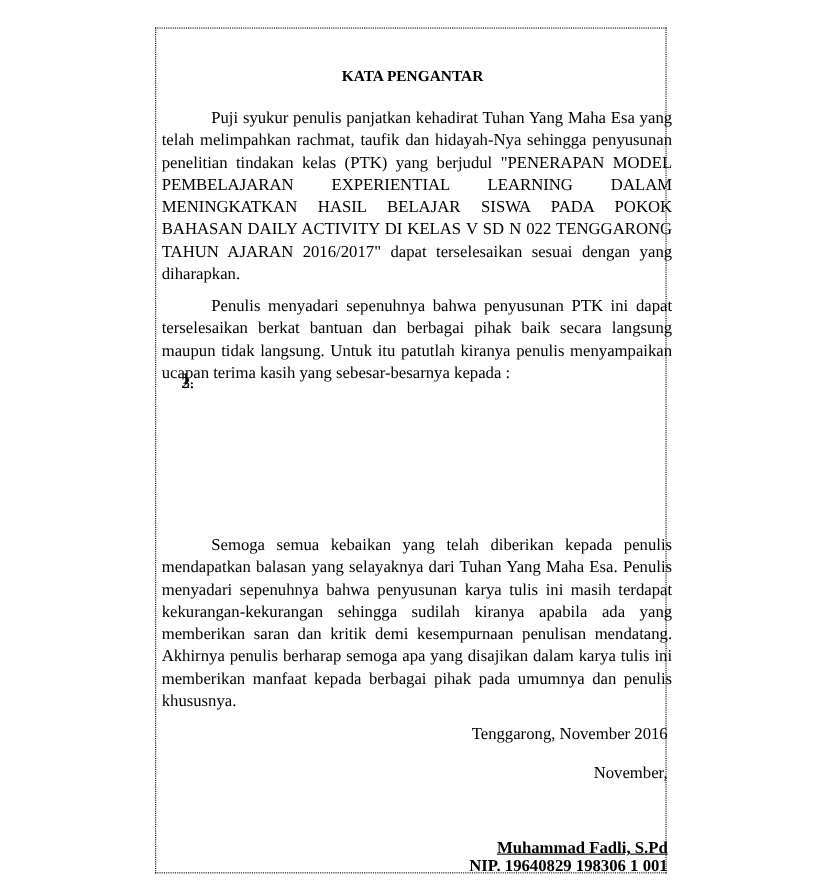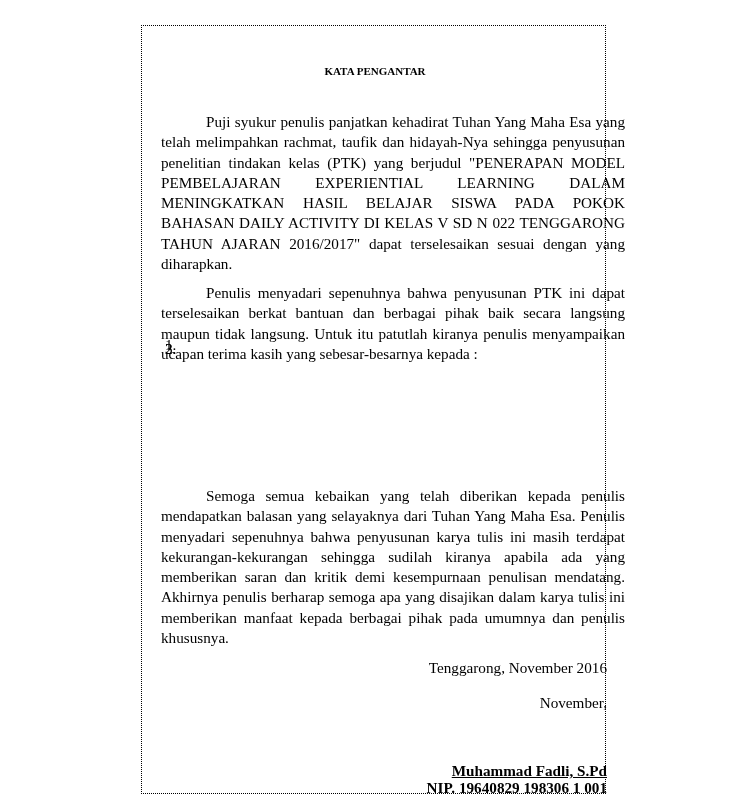--- a/index.html
+++ b/index.html
@@ -32,35 +32,35 @@
       font-size: 15.2px;
       line-height: 20.3px;
     }
     .title {
       position: absolute;
       top: 35px;
       left: 0;
       width: 464px;
       text-align: center;
       font-weight: bold;
-      font-size: 11px;
+      font-size: 14px;
       line-height: 20px;
       margin: 0;
     }
     .para {
       position: absolute;
       left: 0;
       width: 464px;
       text-align: justify;
       text-indent: 45px;
-      margin: 18px;
+      margin: 4px;
     }
     .para.p1 { top: 68px; }
     .para.p2 { top: 239px; }
-    .para.p3 { top: 442px; }
+    .para.p3 { top: 456px; }
     .list {
       position: absolute;
       left: 0;
       top: 309px;
       width: 464px;
       margin: 0;
       padding: 0;
       list-style: none;
     }
     .list-item {

